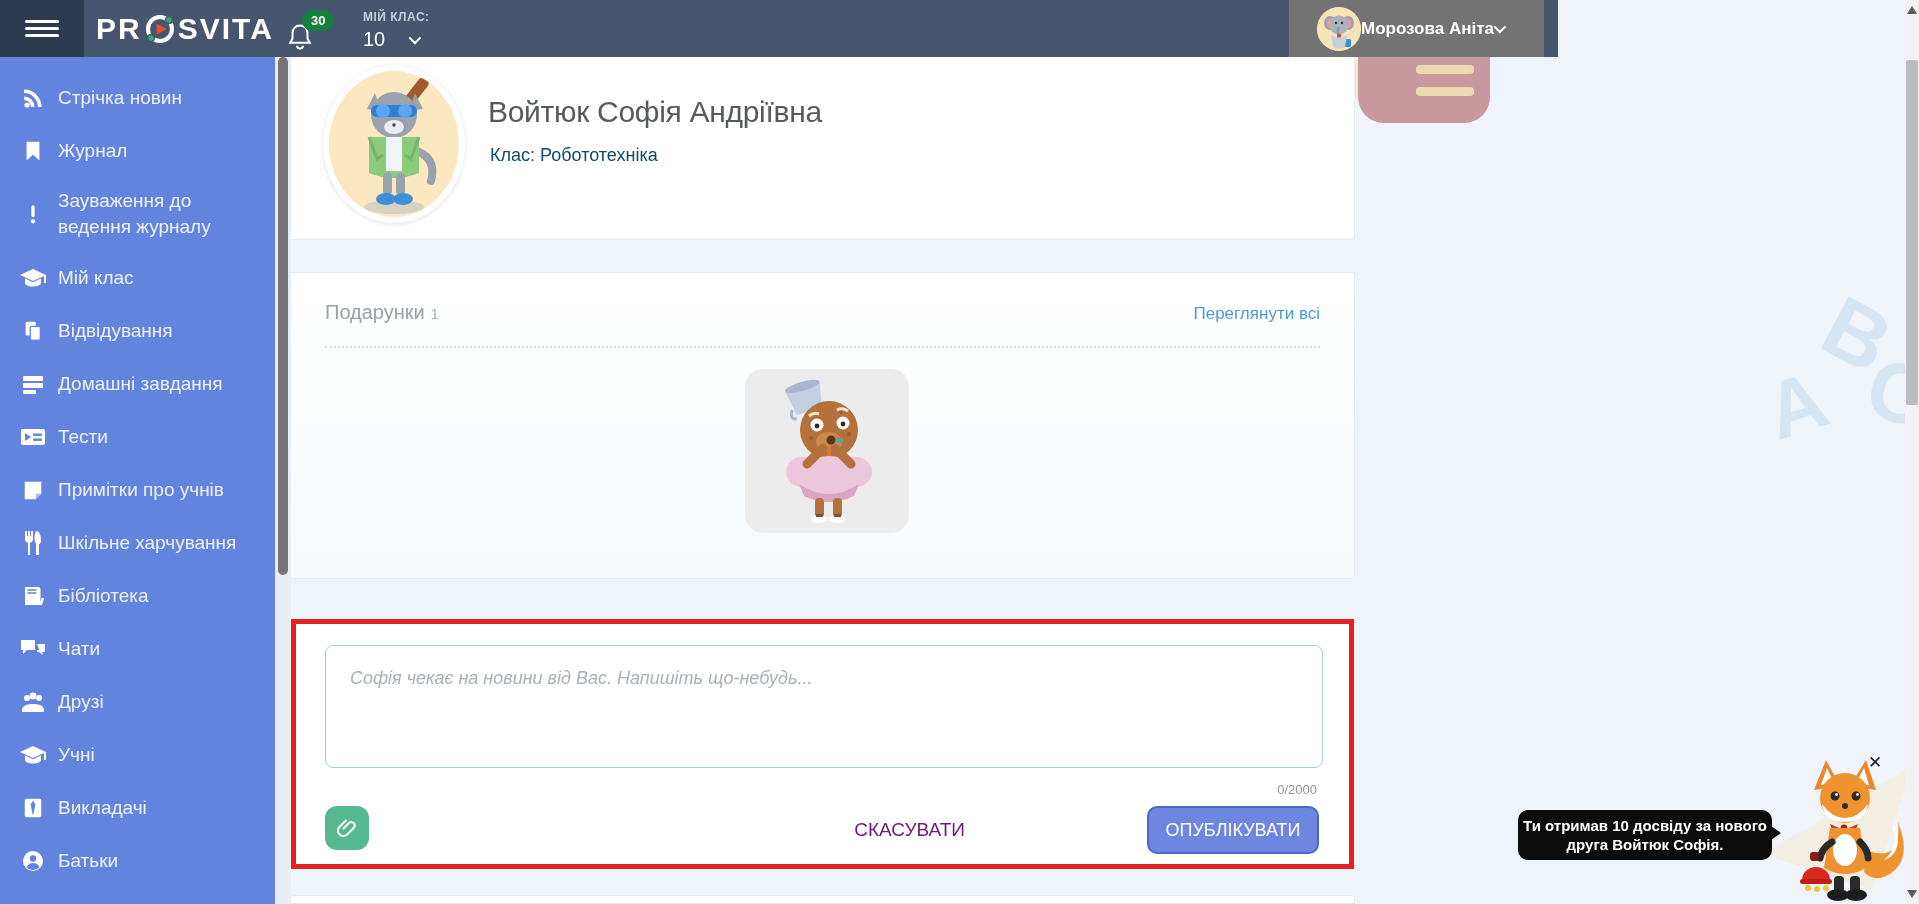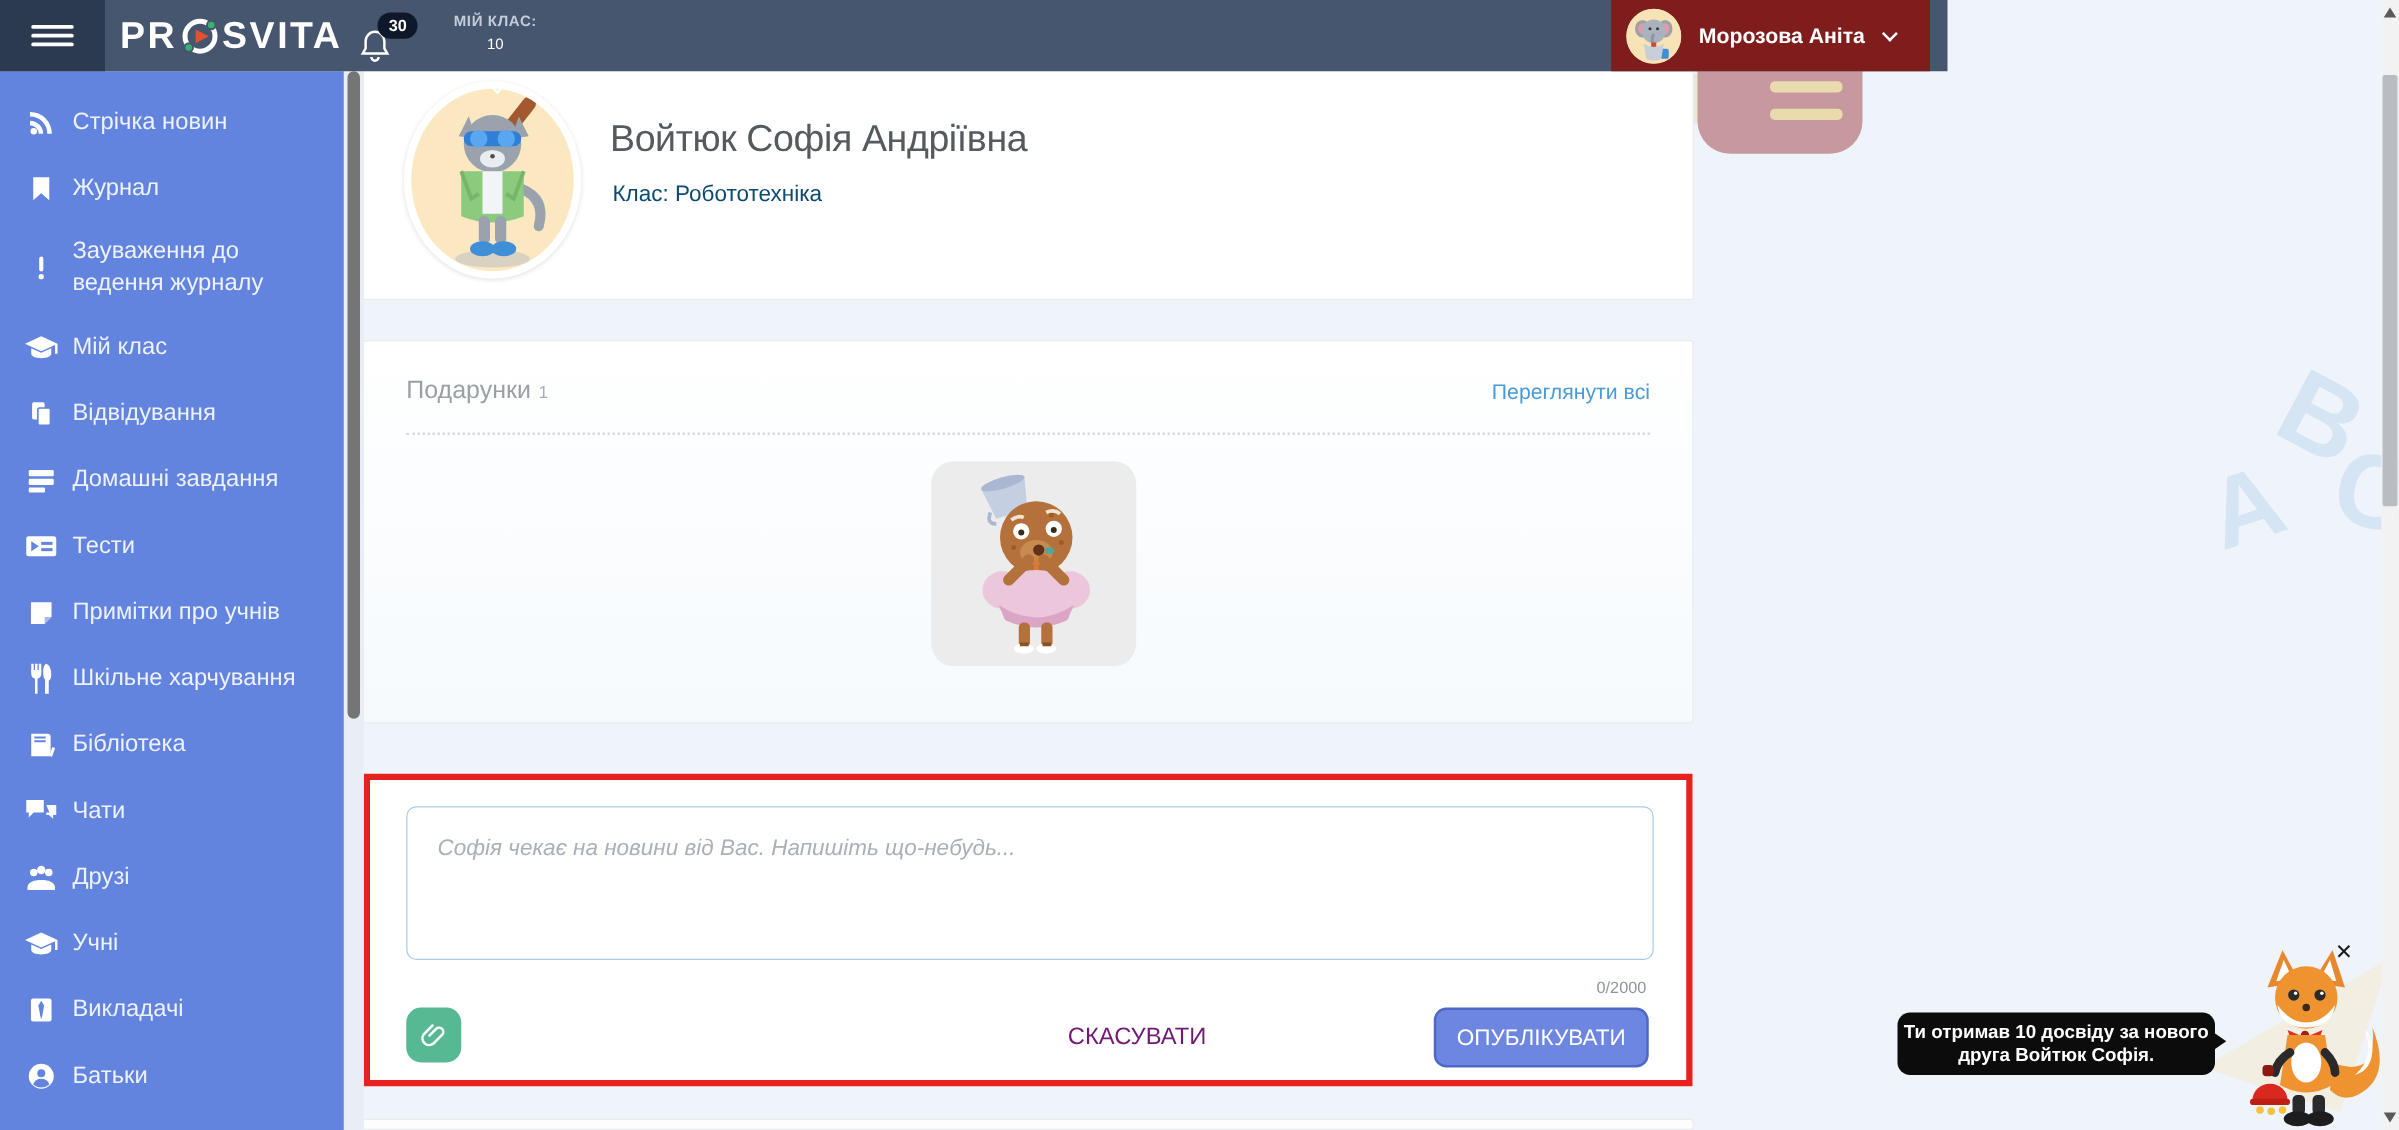--- a/index.html
+++ b/index.html
@@ -7,26 +7,26 @@
   body { font-family:"Liberation Sans","DejaVu Sans",sans-serif; background:#eef4f9; position:relative; }
 
   
   .header { position:absolute; left:0; top:0; width:1558px; height:57px; background:#45566e; z-index:30; }
   .burger { position:absolute; left:0; top:0; width:84px; height:57px; background:#2c3a50; display:flex; align-items:center; justify-content:center; cursor:pointer; }
   .burger span { display:block; width:34px; }
   .burger i { display:block; height:3px; background:#fff; border-radius:2px; margin:4px 0; }
   .logo { position:absolute; left:96px; top:0; height:57px; display:flex; align-items:center; color:#fff; font-size:30px; font-weight:bold; letter-spacing:2px; }
   .logo svg { margin:0 1px; }
   .notif { position:absolute; left:286px; top:22px; cursor:pointer; }
-  .badge { position:absolute; left:16px; top:-12px; background:#0f172a; color:#fff; font-size:13px; font-weight:bold; padding:3px 9px; border-radius:11px; }
+  .badge { position:absolute; left:16px; top:-12px; background:#15803d; color:#fff; font-size:13px; font-weight:bold; padding:3px 9px; border-radius:11px; }
   .myclass { position:absolute; left:347px; top:10px; color:#fff; cursor:pointer;margin-left:16px; }
   .myclass .lbl { font-size:12px; font-weight:bold; color:#c3cddc; letter-spacing:.5px; }
-  .myclass .val { font-size:12px; margin-top:4px; display:flex; align-items:center; gap:24px;flex-direction:column; }
+  .myclass .val { font-size:20px; margin-top:4px; display:flex; align-items:center; gap:24px; }
   .chev { display:inline-block; width:9px; height:9px; border-right:2px solid #fff; border-bottom:2px solid #fff; transform:rotate(45deg) translateY(-2px); }
-  .userbox { position:absolute; right:14px; top:0; width:255px; height:57px; background:#7f1d1d; display:flex; align-items:center; gap:14px; padding-left:12px; cursor:pointer; }
+  .userbox { position:absolute; right:14px; top:0; width:255px; height:57px; background:#737373; display:flex; align-items:center; padding-left:28px; cursor:pointer; }
   .avatar-sm { width:44px; height:44px; border-radius:50%; background:#f7e3b6; overflow:hidden; flex:0 0 auto; }
   .username { color:#fff; font-size:17px; font-weight:bold; white-space:nowrap; }
 
   
   .sidebar { position:absolute; left:0; top:57px; width:275px; height:847px; background:#6283de; z-index:10; }
   .sidebar ul { list-style:none; padding-top:14px; }
   .sidebar li { display:flex; align-items:center; height:53px; padding:0 12px 0 18px; color:#edf2fc; font-size:19px; cursor:pointer; }
   .sidebar li.two-line { height:74px; }
   .sidebar li .ic { width:30px; height:26px; margin-right:10px; flex:0 0 auto; display:flex; align-items:center; justify-content:center; }
   .side-scroll { position:absolute; left:275px; top:57px; width:16px; height:847px; background:#e9eef6; z-index:9; }

